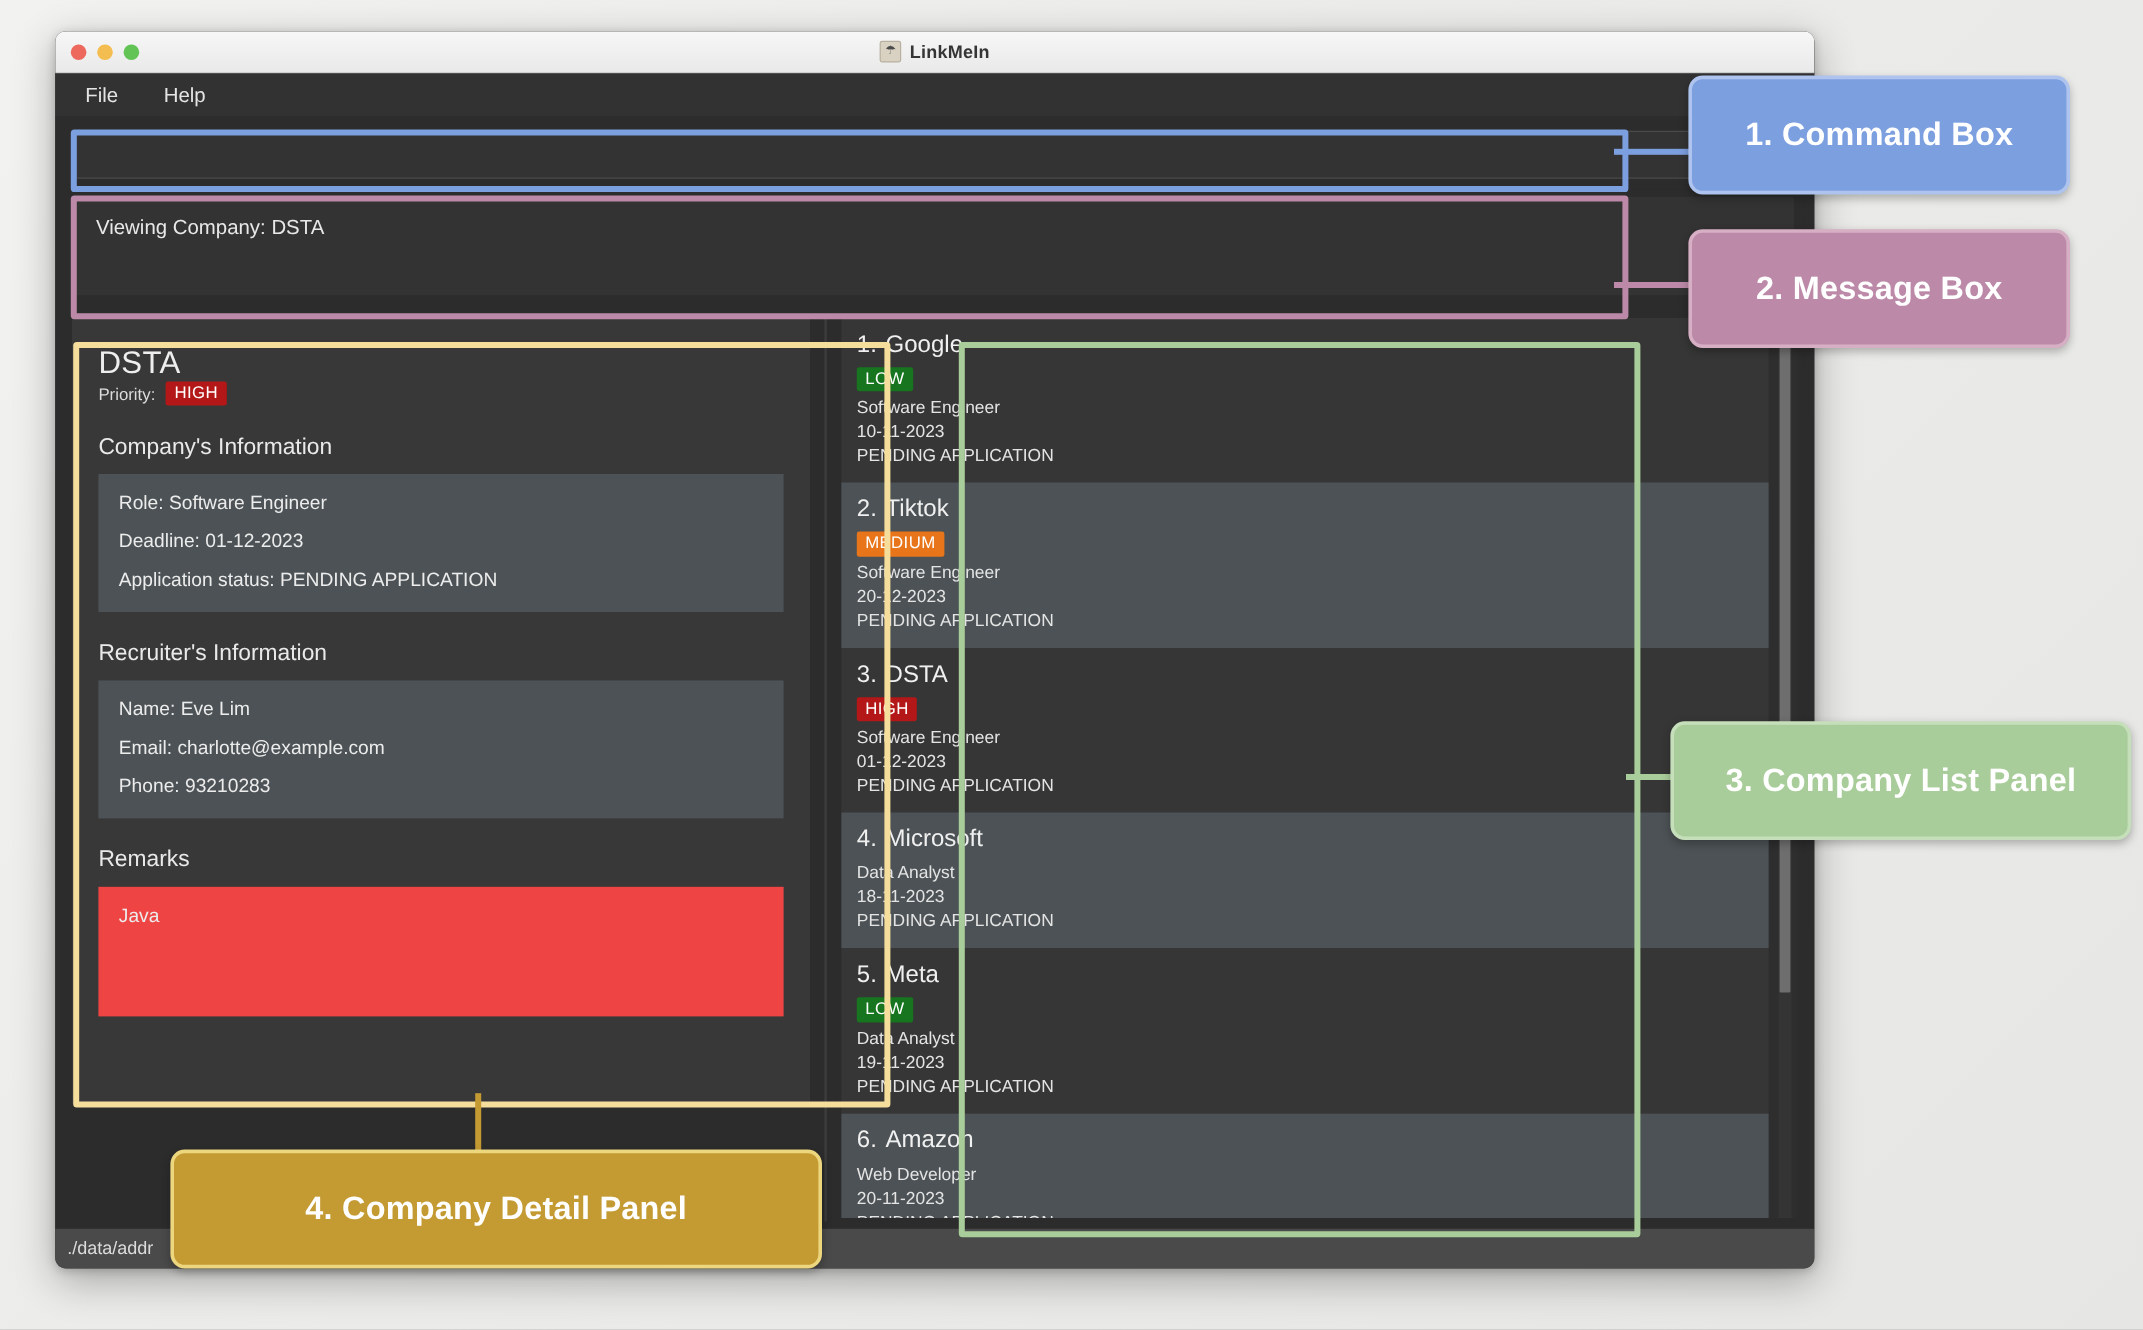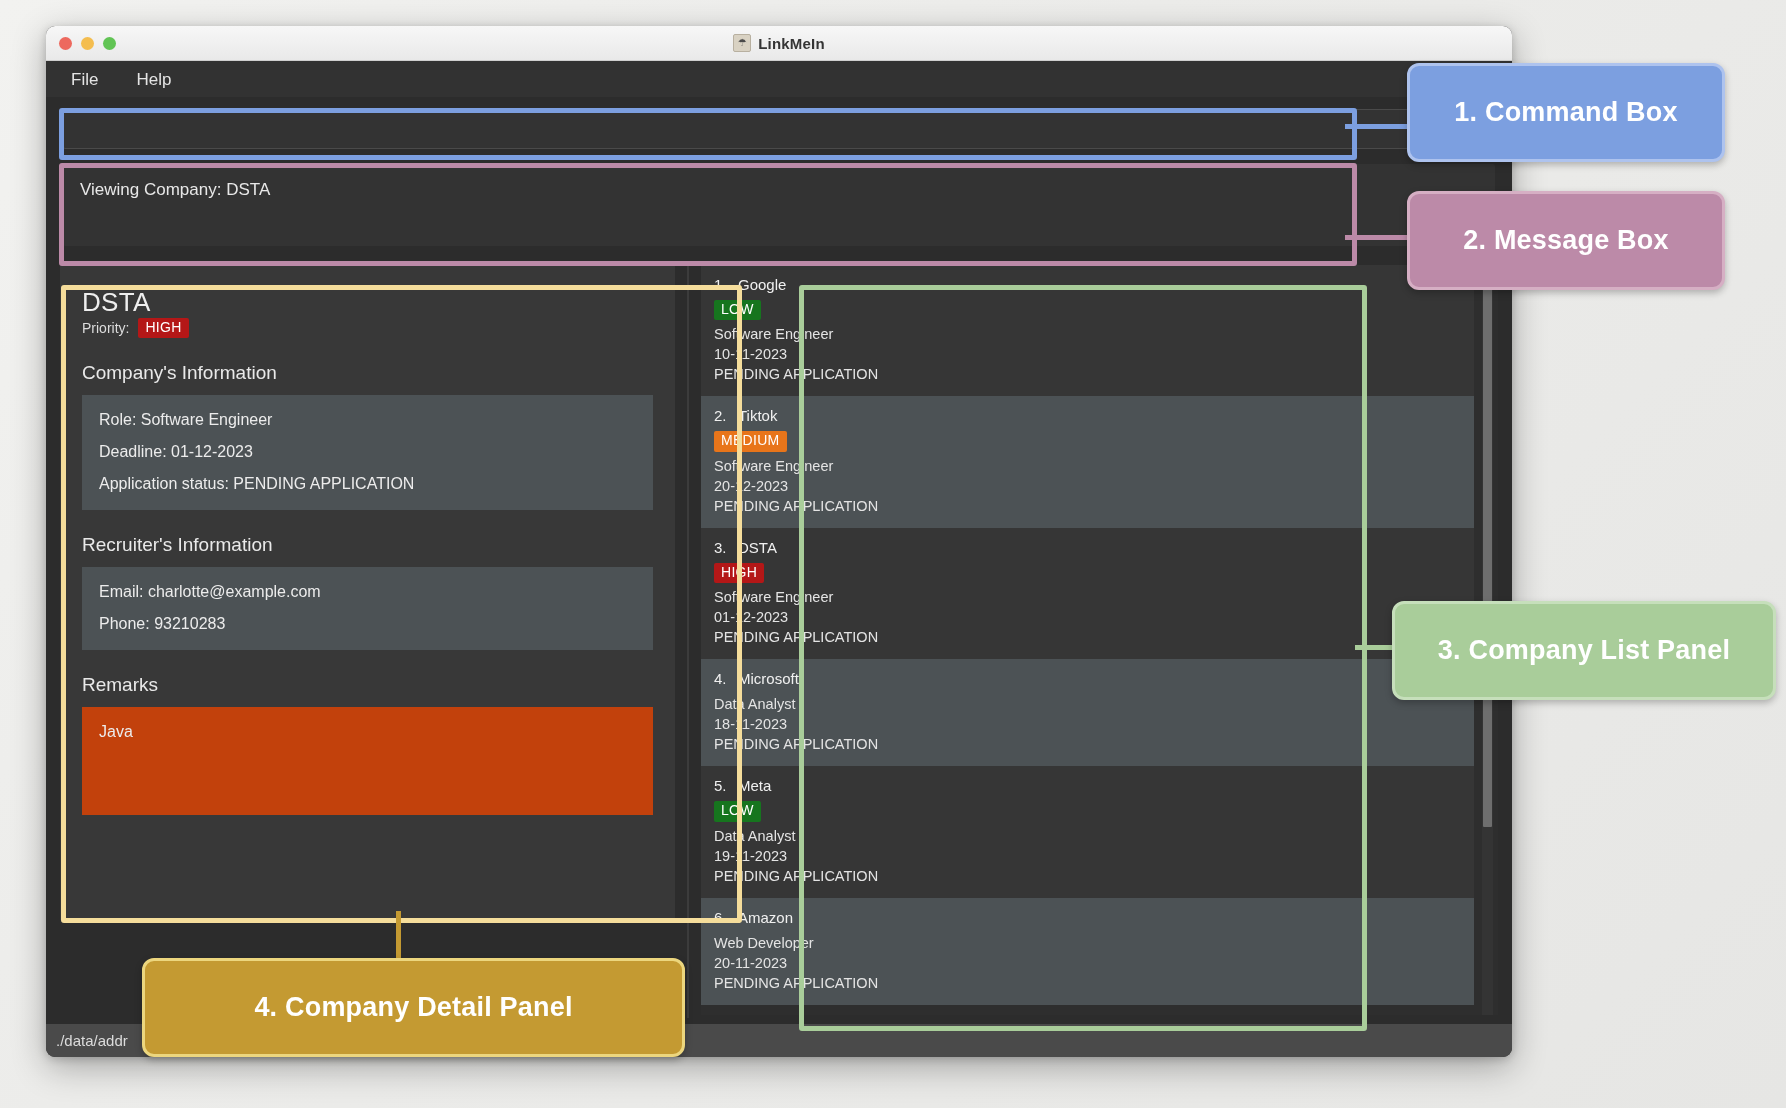--- a/index.html
+++ b/index.html
@@ -77,30 +77,30 @@
     border-radius:2px;line-height:1.1;letter-spacing:.3px;
   }
   .badge-high{background:#b41717;}
   .badge-medium{background:#e8751a;}
   .badge-low{background:#16751e;}
 
   .section-title{font-size:19px;color:#e9e9e9;margin-top:24px;margin-bottom:11px;font-weight:400;}
   .info-card{background:#4c5255;padding:16px 17px 17px 17px;}
   .info-card .line{font-size:16px;color:#ececec;margin-bottom:14px;}
   .info-card .line:last-child{margin-bottom:0;}
-  #remarks-card{background:#c2410c;min-height:76px;padding:16px 17px;}
+  #remarks-card{background:#ef4444;min-height:76px;padding:16px 17px;}
   #remarks-card .line{font-size:16px;color:#ececec;}
 
   
   #list-panel{position:absolute;left:5px;top:3px;right:5px;bottom:3px;background:#2e2e2e;}
   #list-scroll{position:absolute;left:0;top:0;right:24px;bottom:0;overflow:hidden;}
   .list-item{padding:11px 0 12px 13px;box-sizing:border-box;}
   .list-item.odd{background:#363636;}
   .list-item.even{background:#4c5255;}
-  .li-head{font-size:15px;color:#f0f0f0;margin-bottom:7px;}
+  .li-head{font-size:20px;color:#f0f0f0;margin-bottom:7px;}
   .li-head .idx{display:inline-block;min-width:24px;}
   .li-badge-row{margin-bottom:4px;}
   .li-line{font-size:14.5px;color:#e4e4e4;line-height:1.38;}
   #list-scrollbar{
     position:absolute;right:5px;top:0;bottom:0;width:11px;background:#343434;
   }
   #list-scrollbar-thumb{position:absolute;left:1px;top:2px;width:9px;height:560px;background:#6e6e6e;border-radius:1px;}
 
   
   #statusbar{
@@ -178,20 +178,21 @@
 
             <div class="section-title">Company's Information</div>
             <div class="info-card">
               <div class="line">Role: Software Engineer</div>
               <div class="line">Deadline: 01-12-2023</div>
               <div class="line">Application status: PENDING APPLICATION</div>
             </div>
 
             <div class="section-title">Recruiter's Information</div>
             <div class="info-card">
+              <div class="line">Name: Eve Lim</div>
               <div class="line">Email: charlotte@example.com</div>
               <div class="line">Phone: 93210283</div>
             </div>
 
             <div class="section-title">Remarks</div>
             <div id="remarks-card">
               <div class="line">Java</div>
             </div>
           </div>
         </div>

